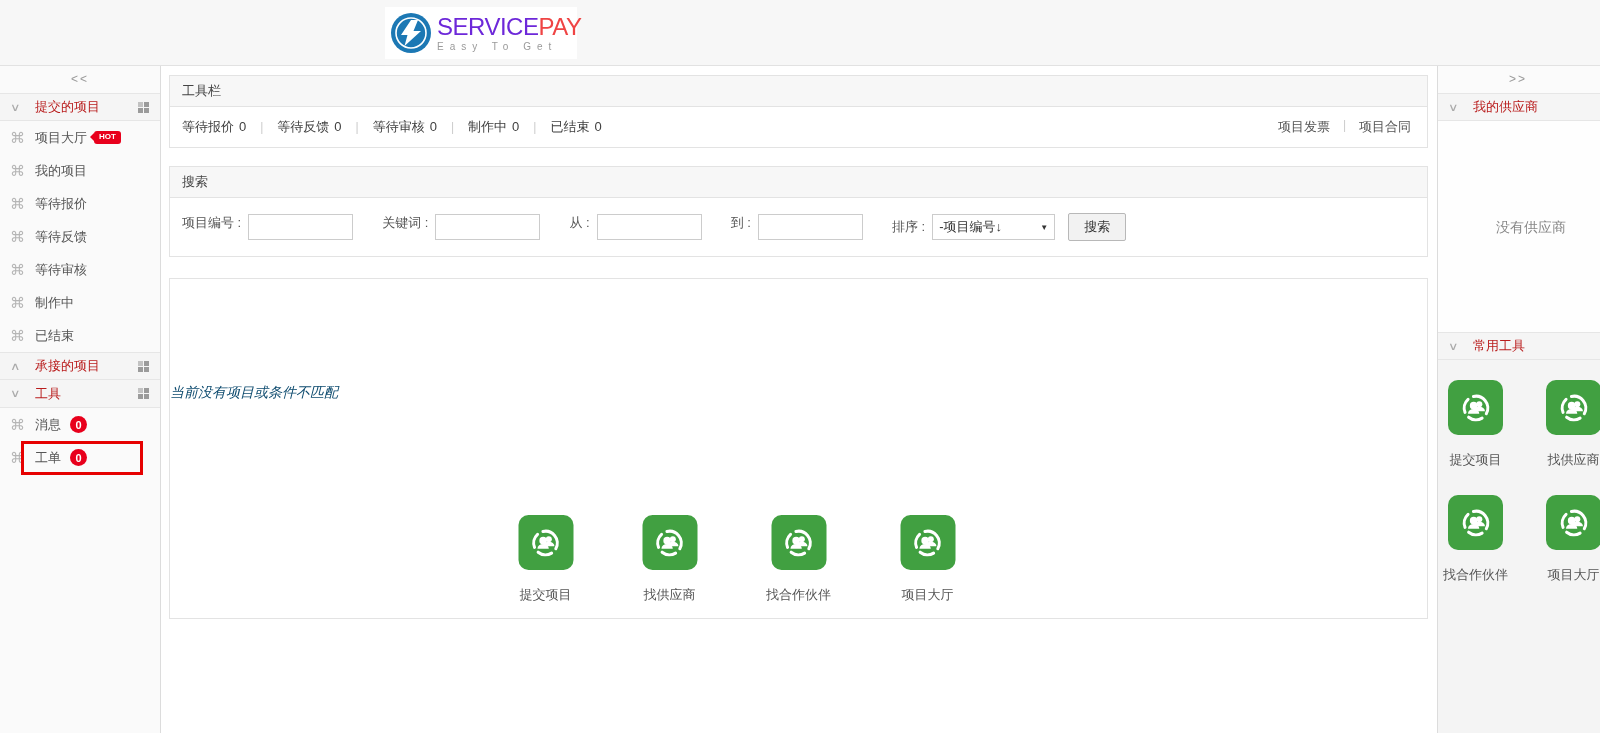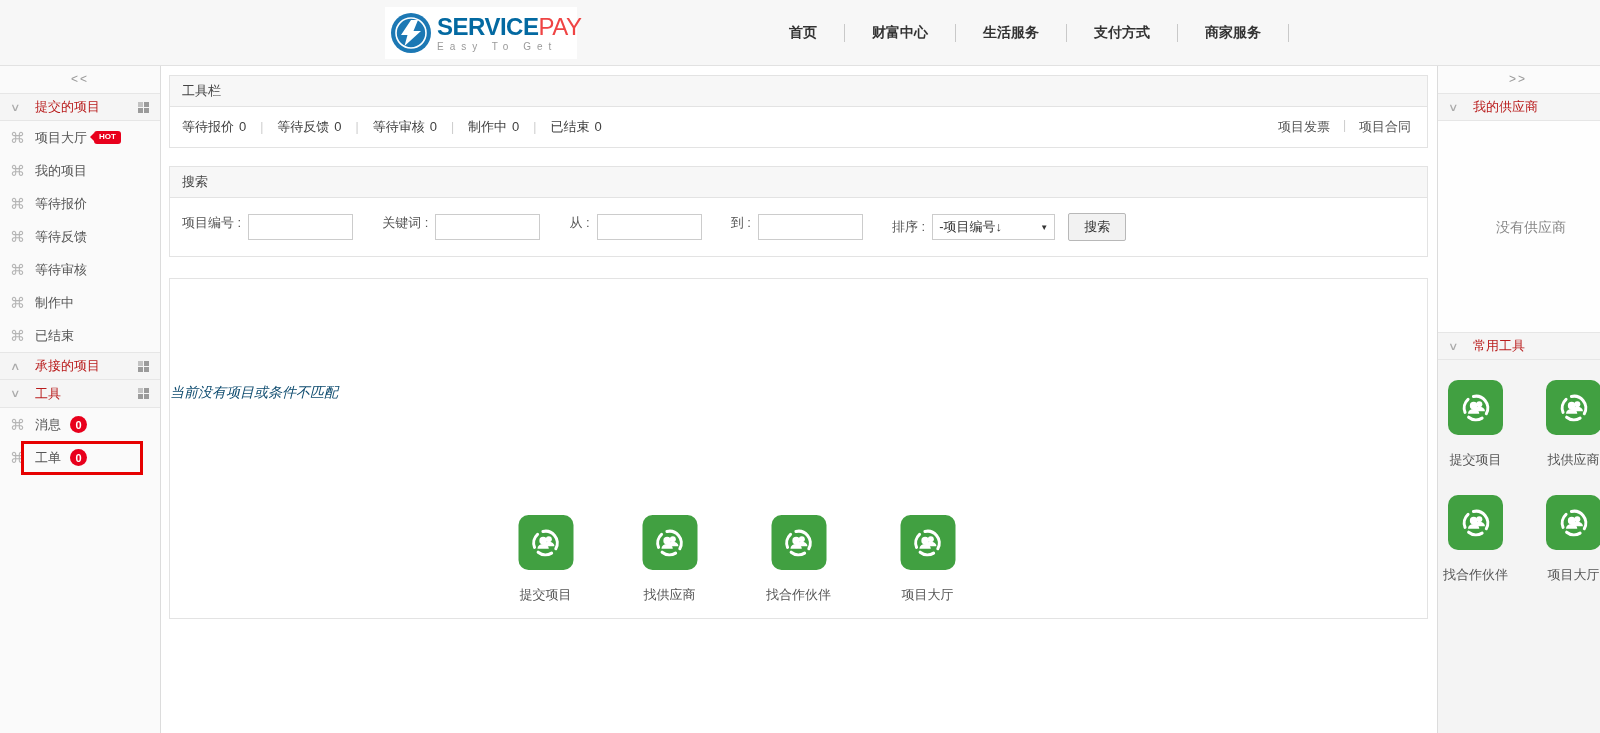--- a/index.html
+++ b/index.html
@@ -7,21 +7,21 @@
   .app { position: relative; width: 1600px; height: 733px; overflow: hidden; background: #fff; }
 
   
   .topbar { position: absolute; top: 0; left: 0; width: 100%; height: 66px;
             background: #f7f7f7; border-bottom: 1px solid #e2e2e2; }
   .logo { position: absolute; left: 385px; top: 7px; height: 52px; width: 192px;
           background: #fff; display: flex; align-items: center; padding: 0 5px; cursor: pointer; }
   .logo-mark { width: 42px; height: 42px; flex: 0 0 auto; }
   .logo-text { margin-left: 5px; line-height: 1; }
   .logo-line1 { font-size: 24px; font-weight: 400; letter-spacing: -0.5px; }
-  .lg-service { color: #0369a1; font-weight: bold; }
+  .lg-service { color: #6d28d9; }
   .lg-pay { color: #ef4444; }
   .lg-tagline { color: #9a9a9a; font-size: 10px; letter-spacing: 6px; margin-top: 3px; white-space: nowrap; }
   .topnav { position: absolute; left: 762px; top: 0; height: 66px; display: flex; align-items: center; }
   .nav-item { padding: 0 27px; font-size: 14px; color: #333; font-weight: 600; cursor: pointer; white-space: nowrap; }
   .nav-sep { width: 1px; height: 18px; background: #c9c9c9; }
 
   
   .lsb { position: absolute; top: 66px; left: 0; bottom: 0; width: 161px;
          background: #fafafa; border-right: 1px solid #dcdcdc; }
   .lsb-collapse { height: 27px; line-height: 27px; text-align: center; color: #999;
@@ -111,32 +111,20 @@
         <circle cx="21" cy="21" r="15" fill="none" stroke="#fff" stroke-width="1.6"></circle>
         <polygon points="21,8 11,23 17.5,23 14.5,34 31,19 23.5,19 28,8" fill="#fff"></polygon>
       </svg>
       <div class="logo-text">
         <div class="logo-line1">
           <span class="lg-service">SERVICE</span><span class="lg-pay">PAY</span>
         </div>
         <div class="lg-tagline">Easy To Get</div>
       </div>
     </div>
-    <nav class="topnav">
-      <a class="nav-item">首页</a>
-      <span class="nav-sep"></span>
-      <a class="nav-item">财富中心</a>
-      <span class="nav-sep"></span>
-      <a class="nav-item">生活服务</a>
-      <span class="nav-sep"></span>
-      <a class="nav-item">支付方式</a>
-      <span class="nav-sep"></span>
-      <a class="nav-item">商家服务</a>
-      <span class="nav-sep"></span>
-    </nav>
   </header>
 
   <aside class="lsb">
     <div class="lsb-collapse">&lt;&lt;</div>
 
     <div class="sec-hdr">
       <span class="chev">∨</span>
       <span class="sec-label">提交的项目</span>
       <span class="grid-ic">
           <i></i>

